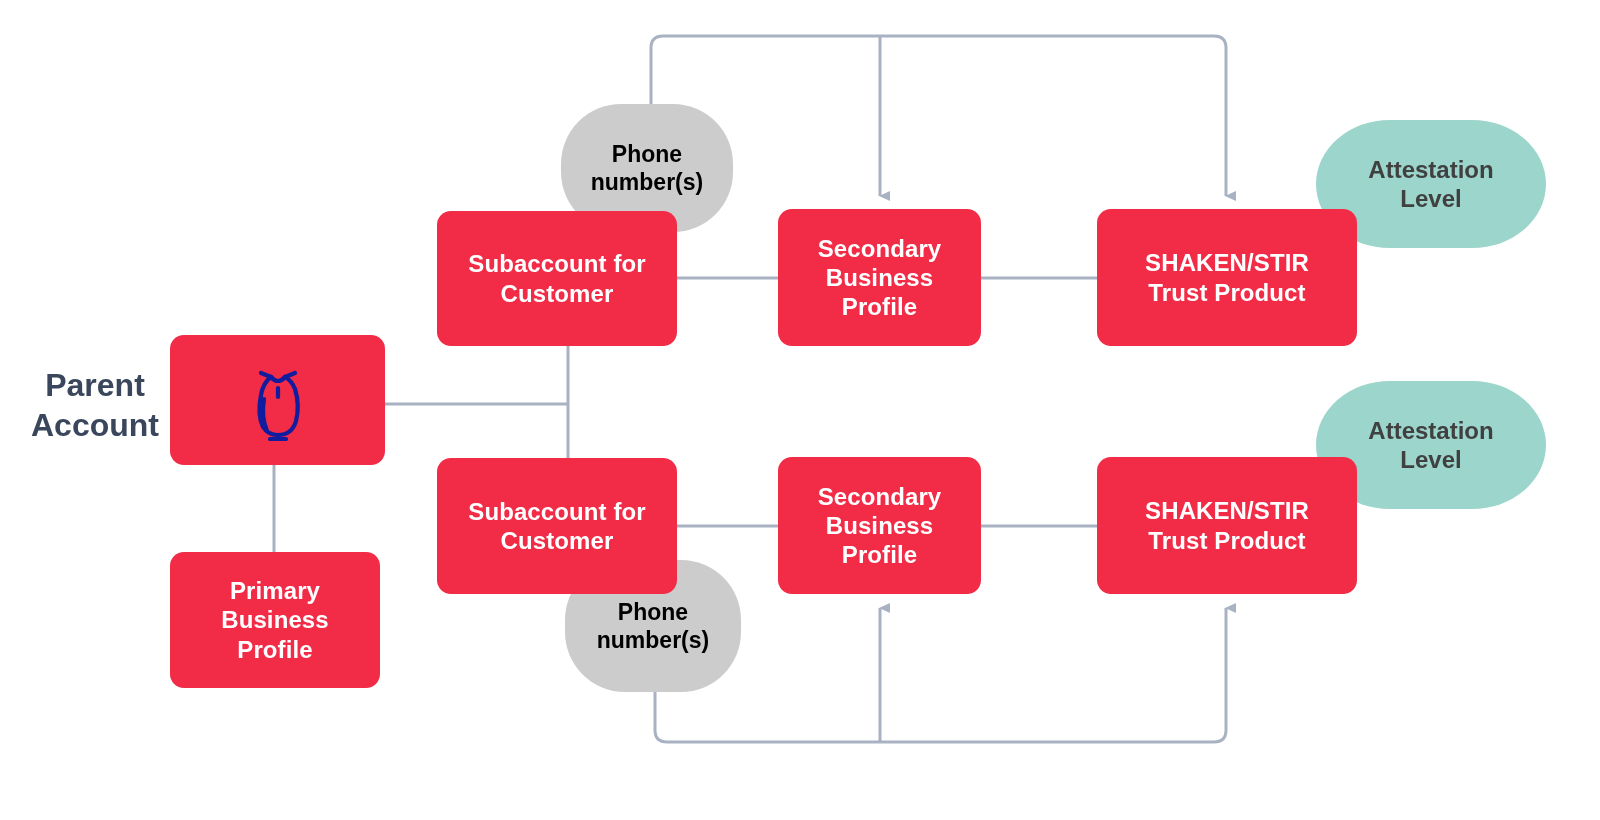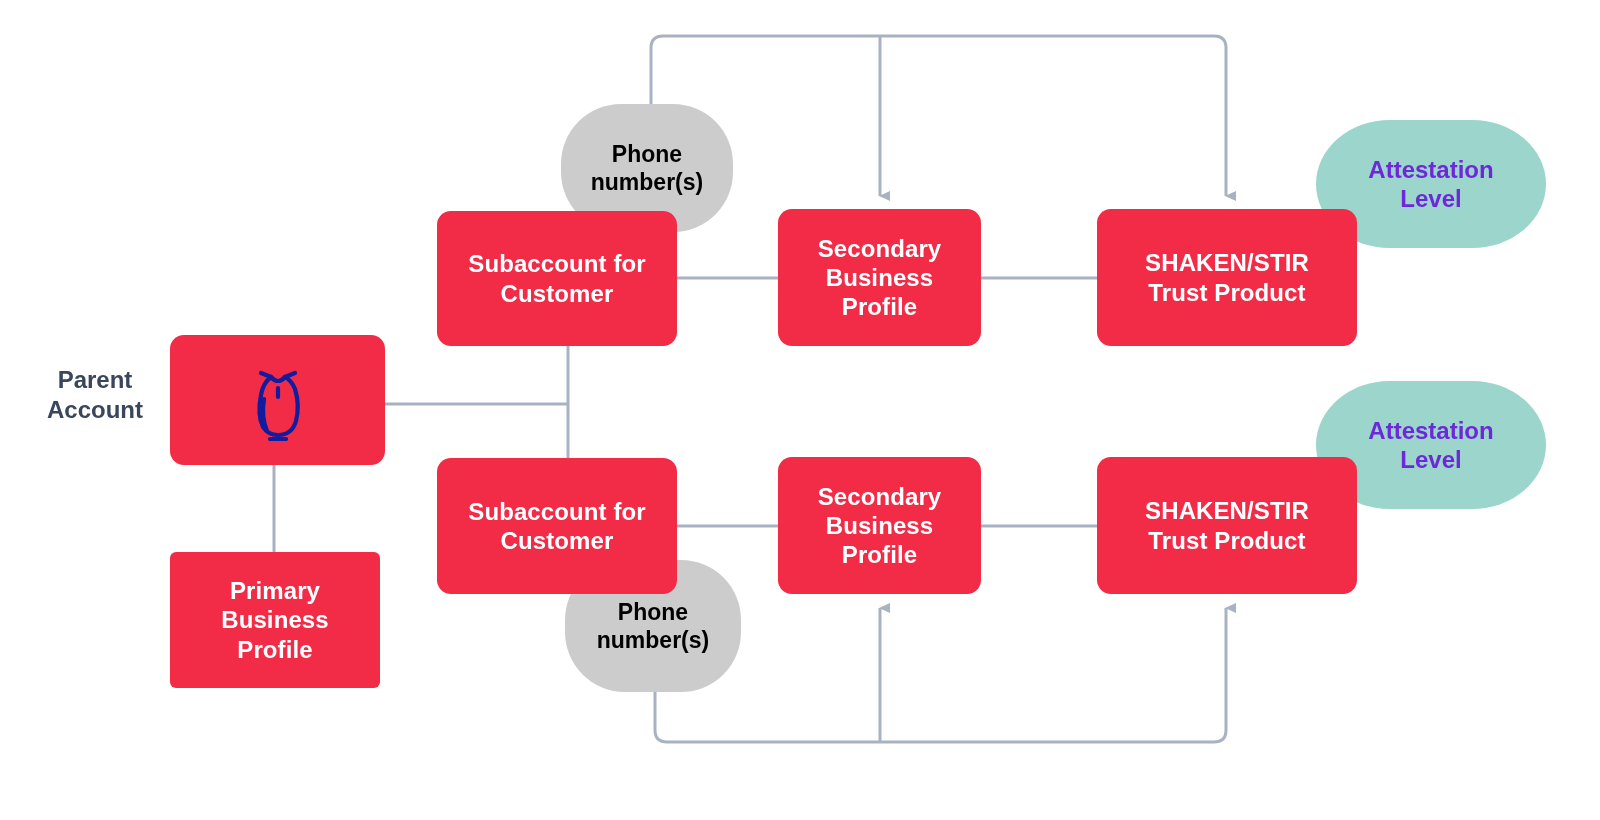--- a/index.html
+++ b/index.html
@@ -59,32 +59,32 @@
     color: #000000;
     font-weight: bold;
     font-size: 23px;
     z-index: 3;
   }
 
   
   .blob-teal {
     background: #9BD5CB;
     border-radius: 90px / 78px;
-    color: #6d28d9;
+    color: #404040;
     font-weight: bold;
     font-size: 24px;
     z-index: 3;
   }
 
   
   .caption {
     position: absolute;
     color: #39465C;
     font-weight: bold;
-    font-size: 24px;
+    font-size: 32px;
     text-align: center;
     line-height: 1.25;
     white-space: pre-line;
     z-index: 6;
   }
 
   .owl-icon {
     position: absolute;
     z-index: 7;
   }
@@ -153,21 +153,21 @@
       <path d="M14,14 L24,18 M48,14 L38,18"></path>
       <path d="M24,18 Q31,26 38,18"></path>
       <path d="M24,18 Q16,24 14,36 Q10,56 16,68 Q21,76 31,76 Q45,76 49,62 Q53,46 48,30 Q45,22 38,18"></path>
       <path d="M17,40 Q14,58 20,72"></path>
       <path d="M31,29 L31,38"></path>
       <path d="M31,76 L31,80 M23,80 L39,80"></path>
     </svg>
     <span class="label"></span>
   </div>
 
-  <div class="node box-red" style="left:170px; top:552px; width:210px; height:136px;border-radius:6px;">
+  <div class="node box-red" style="left:170px; top:552px; width:210px; height:136px;">
     <span class="label">Primary
 Business
 Profile</span>
   </div>
 
   <div class="node box-red" style="left:437px; top:211px; width:240px; height:135px;">
     <span class="label">Subaccount for
 Customer</span>
   </div>
 

